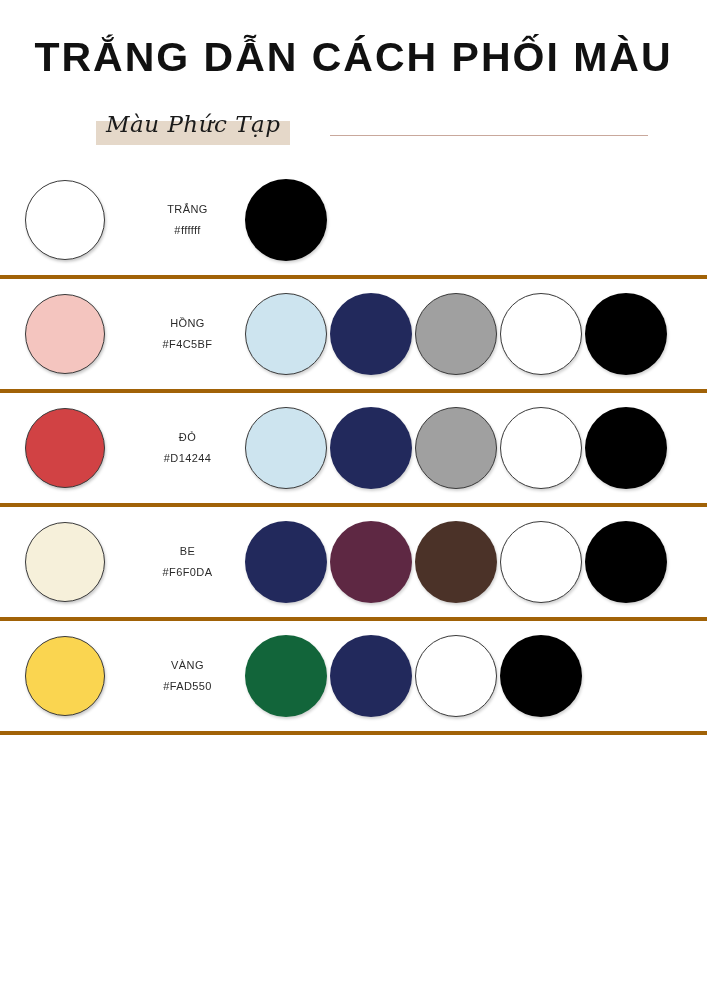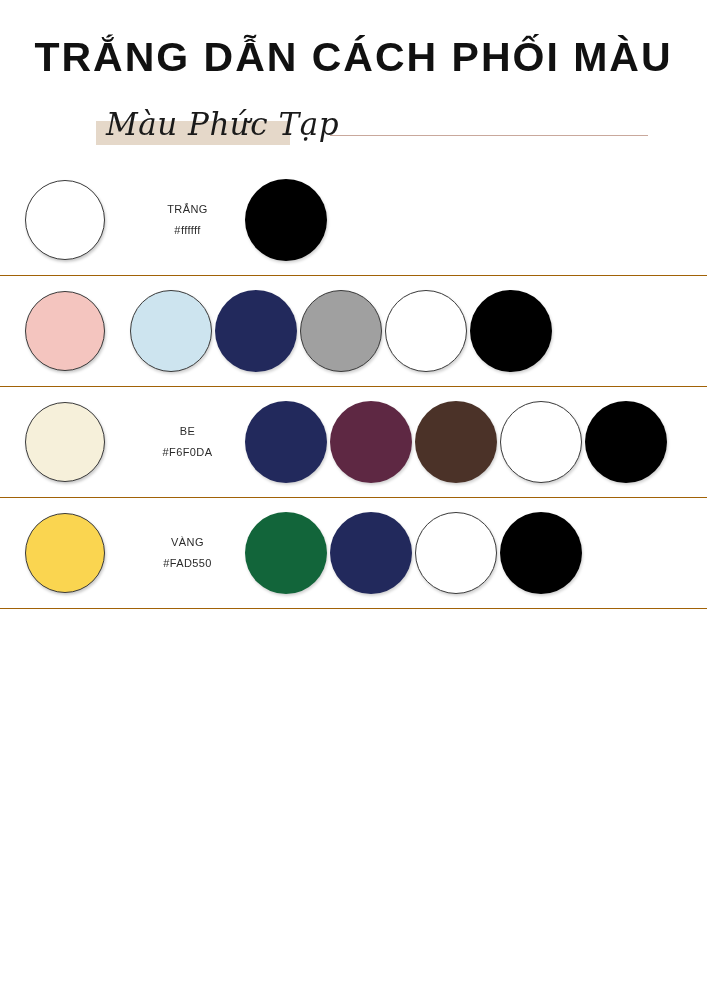--- a/index.html
+++ b/index.html
@@ -57,21 +57,21 @@
     left: 0;
     top: 12px;
     width: 194px;
     height: 24px;
     background: #E5D8C9;
   }
   .subtitle-text {
     position: relative;
     font-family: "DejaVu Serif", "Liberation Serif", serif;
     font-style: italic;
-    font-size: 31px;
+    font-size: 23px;
     color: #1a1a1a;
     padding-left: 10px;
     letter-spacing: 0.5px;
     white-space: nowrap;
   }
   .subtitle-rule {
     position: absolute;
     left: 330px;
     top: 30px;
     width: 318px;
@@ -81,21 +81,21 @@
 
   
   .rows {
     margin-top: 14px;
   }
   .palette-row {
     position: relative;
     height: 110px;
     display: flex;
     align-items: center;
-    border-bottom: 1px solid #a16207;
+    border-bottom: 4px solid #a16207;
   }
   .palette-row:first-child {
     border-top: none;
   }
   .palette-row.last {
     border-bottom: 1px solid #ded3cd;
   }
 
   .base-cell {
     width: 130px;
@@ -183,20 +183,40 @@
           <span class="label-hex">#ffffff</span>
         </div>
         <div class="combo-cell">
           <div class="combo-swatch shadowed" style="background: rgb(0, 0, 0);"></div>
         </div>
       </div>
       <div class="palette-row">
         <div class="base-cell">
           <div class="swatch outlined shadowed" style="background: rgb(244, 197, 191);"></div>
         </div>
+        <div class="label-cell">
+          <span class="label-name">HỒNG</span>
+          <span class="label-hex">#F4C5BF</span>
+        </div>
+        <div class="combo-cell">
+          <div class="combo-swatch outlined shadowed" style="background: rgb(205, 228, 239);"></div>
+          <div class="combo-swatch shadowed" style="background: rgb(34, 41, 92);"></div>
+          <div class="combo-swatch outlined shadowed" style="background: rgb(160, 160, 160);"></div>
+          <div class="combo-swatch outlined shadowed" style="background: rgb(255, 255, 255);"></div>
+          <div class="combo-swatch shadowed" style="background: rgb(0, 0, 0);"></div>
+        </div>
+      </div>
+      <div class="palette-row">
+        <div class="base-cell">
+          <div class="swatch outlined shadowed" style="background: rgb(209, 66, 68);"></div>
+        </div>
+        <div class="label-cell">
+          <span class="label-name">ĐỎ</span>
+          <span class="label-hex">#D14244</span>
+        </div>
         <div class="combo-cell">
           <div class="combo-swatch outlined shadowed" style="background: rgb(205, 228, 239);"></div>
           <div class="combo-swatch shadowed" style="background: rgb(34, 41, 92);"></div>
           <div class="combo-swatch outlined shadowed" style="background: rgb(160, 160, 160);"></div>
           <div class="combo-swatch outlined shadowed" style="background: rgb(255, 255, 255);"></div>
           <div class="combo-swatch shadowed" style="background: rgb(0, 0, 0);"></div>
         </div>
       </div>
       <div class="palette-row">
         <div class="base-cell">

